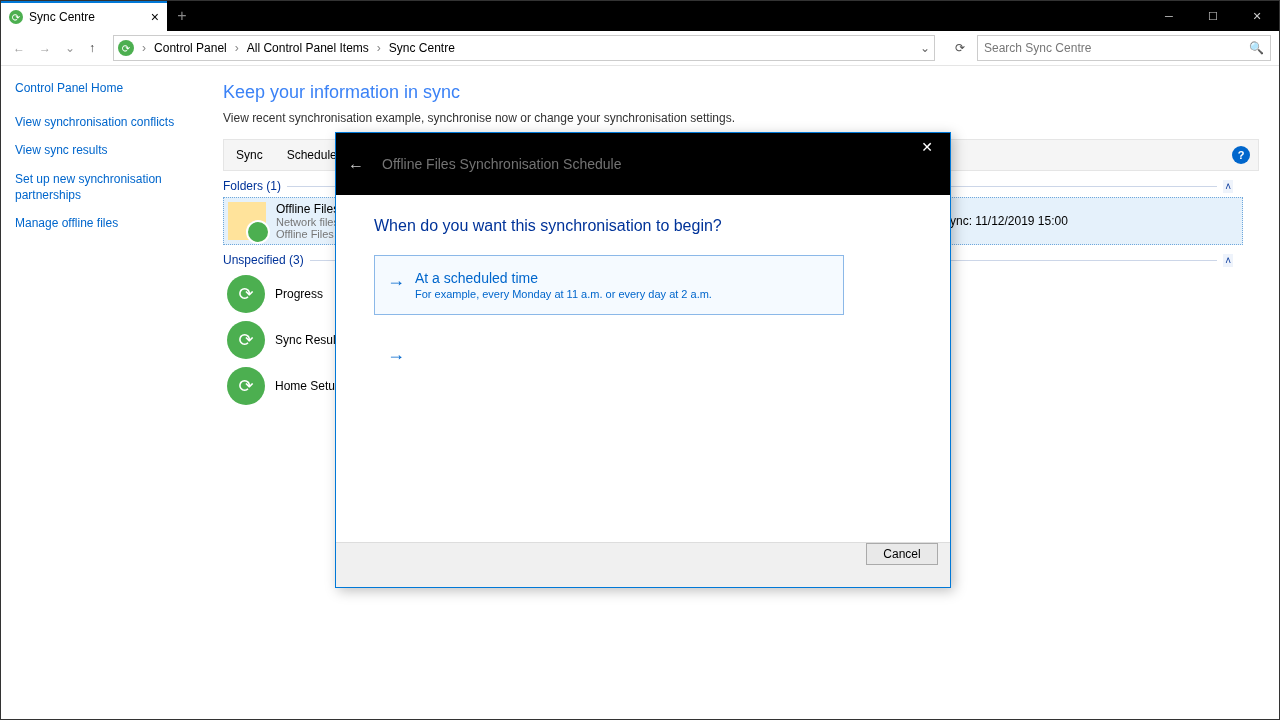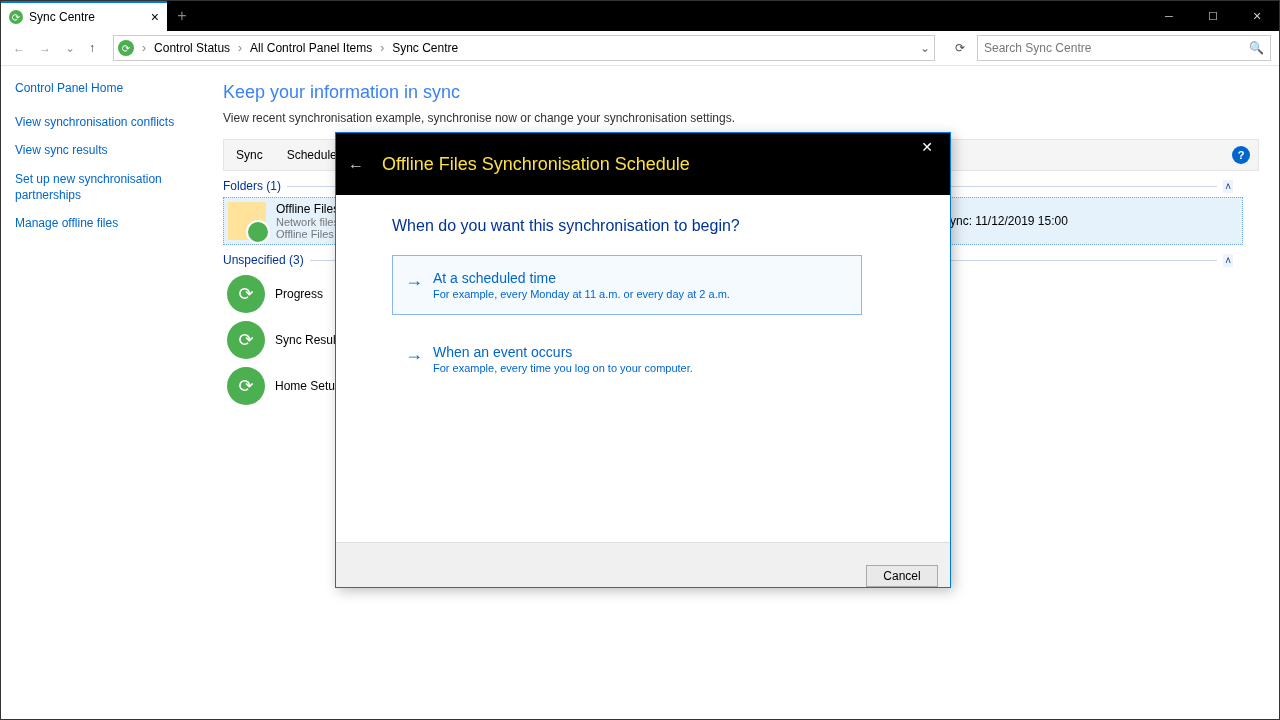--- a/index.html
+++ b/index.html
@@ -41,30 +41,30 @@
 .big-ico{width:38px;height:38px;border-radius:50%;background:#4caf50;display:flex;align-items:center;justify-content:center;color:#fff;font-size:18px;flex-shrink:0}
 .folder-ico{width:38px;height:38px;background:#ffe39b;position:relative;flex-shrink:0}
 .folder-ico::after{content:"";position:absolute;right:-4px;bottom:-4px;width:20px;height:20px;border-radius:50%;background:#4caf50;border:2px solid #fff}
 .item-txt .t1{font-size:12px}
 .item-txt .t2{color:#777;font-size:11px}
 .status-box{border:1px solid #ccc;height:16px;width:280px}
 .progress-area{display:flex;align-items:center;gap:10px;color:#444}
 .dialog-shadow{position:absolute;left:334px;top:131px;width:614px;height:454px;background:#fff;border:1px solid #0078d7;box-shadow:3px 3px 12px rgba(0,0,0,.25);z-index:10}
 .dlg-title{height:62px;background:#000;color:#fff;display:flex;align-items:center;padding:0 12px;position:relative}
 .dlg-back{color:#ccc;font-size:16px;margin-right:18px}
-.dlg-t{color:#fde047;font-size:18px}
+.dlg-t{color:#737373;font-size:14px}
 .dlg-close{position:absolute;right:0;top:0;width:46px;height:28px;display:flex;align-items:center;justify-content:center;color:#fff;font-size:14px}
-.dlg-body{padding:22px 56px}
+.dlg-body{padding:22px 38px}
 .dlg-body h2{color:#003399;font-weight:400;font-size:16px;margin:0 0 20px 0}
 .opt{border:1px solid transparent;padding:14px 12px;display:flex;gap:10px;margin-bottom:14px;cursor:pointer}
 .opt.hover{border:1px solid #8bb8e8;background:#f5faff;width:444px}
 .opt-arrow{color:#0066cc;font-size:18px;flex-shrink:0}
 .opt .ot{color:#0066cc;font-size:14px}
 .opt .od{color:#0066cc;font-size:11px;margin-top:2px}
-.dlg-foot{position:absolute;bottom:0;left:0;right:0;height:44px;background:#f0f0f0;border-top:1px solid #ddd;display:flex;align-items:flex-end;justify-content:flex-end;padding:0 12px}
+.dlg-foot{position:absolute;bottom:0;left:0;right:0;height:44px;background:#f0f0f0;border-top:1px solid #ddd;display:flex;align-items:flex-start;justify-content:flex-end;padding:0 12px}
 .dlg-foot button{width:72px;height:22px;background:#e9e9e9;border:1px solid #aaa;font-size:12px}
 </style>
 </head>
 <body>
 
 <div class="window">
   <div class="titlebar">
     <div class="tab">
       <span class="sync-ico">⟳</span>
       <span>Sync Centre</span>
@@ -79,21 +79,21 @@
   </div>
 
   <div class="navbar">
     <span class="nav-btn">←</span>
     <span class="nav-btn">→</span>
     <span class="nav-btn">⌄</span>
     <span class="nav-btn active">↑</span>
     <div class="addr">
       <span class="sync-ico">⟳</span>
       <span class="chev">›</span>
-      <span class="crumb">Control Status</span>
+      <span class="crumb">Control Panel</span>
       <span class="chev">›</span>
       <span class="crumb">All Control Panel Items</span>
       <span class="chev">›</span>
       <span class="crumb">Sync Centre</span>
       <span class="addr-end">
           <span>⌄</span>
         </span>
     </div>
     <span class="refresh">⟳</span>
     <div class="search">
@@ -179,23 +179,19 @@
       <h2>When do you want this synchronisation to begin?</h2>
       <div class="opt hover">
         <span class="opt-arrow">→</span>
         <div>
           <div class="ot">At a scheduled time</div>
           <div class="od">For example, every Monday at 11 a.m. or every day at 2 a.m.</div>
         </div>
       </div>
       <div class="opt">
         <span class="opt-arrow">→</span>
-        <div>
-          <div class="ot">When an event occurs</div>
-          <div class="od">For example, every time you log on to your computer.</div>
-        </div>
       </div>
     </div>
     <div class="dlg-foot">
       <button>Cancel</button>
     </div>
   </div>
 </div>
 
 </body></html>

